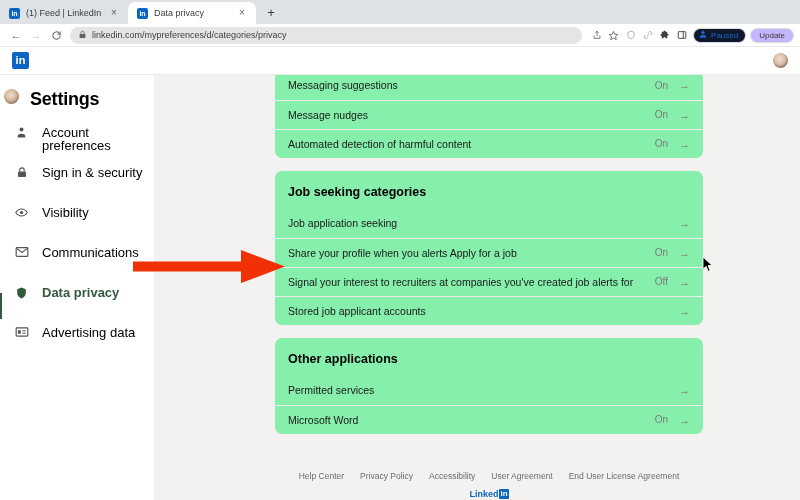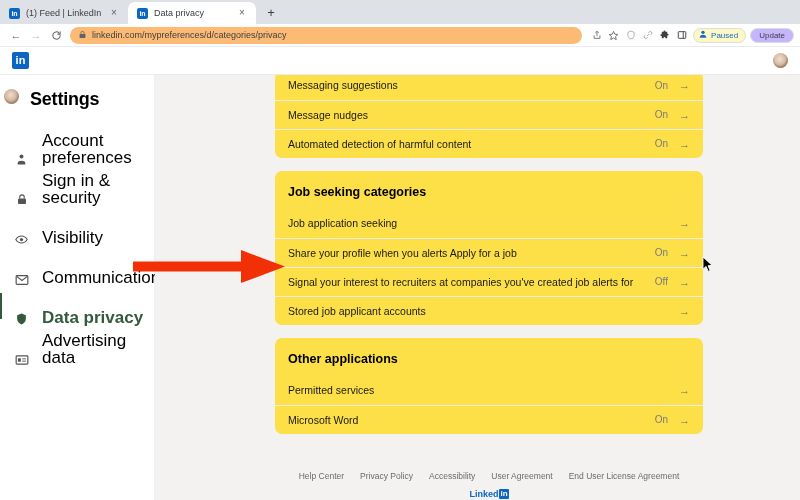--- a/index.html
+++ b/index.html
@@ -55,37 +55,37 @@
     border-bottom: 1px solid #e8eaed;
   }
   .navbtn {
     width: 20px; height: 20px;
     display: flex; align-items: center; justify-content: center;
     color: #5f6368; font-size: 11px; cursor: pointer;
     flex: 0 0 20px;
   }
   .navbtn.disabled { color: #bdc1c6; }
   .omnibox {
-    flex: 1; height: 17px; background: #fdba74;
+    flex: 1; height: 17px; background: #e5e5e5;
     border-radius: 9px; margin: 0 6px 0 4px;
     display: flex; align-items: center; padding: 0 9px; gap: 6px;
   }
   .lock-icon { font-size: 8px; color: #5f6368; line-height: 1; }
   .url { font-size: 9px; color: #3c4043; white-space: nowrap; }
   .tb-icon {
     width: 17px; height: 17px; flex: 0 0 17px;
     display: flex; align-items: center; justify-content: center;
     color: #5f6368; font-size: 10px; cursor: pointer;
   }
   .pill {
     display: flex; align-items: center; gap: 3px;
     height: 15px; padding: 0 7px 0 4px;
     border: 1px solid #dadce0; border-radius: 8px;
     font-size: 8px; color: #1967d2; margin-left: 3px;
-    background: #fef9c3; cursor: pointer; white-space: nowrap;
+    background: #0f172a; cursor: pointer; white-space: nowrap;
   }
   .pill .pic { font-size: 8px; }
   .pill2 {
     display: flex; align-items: center;
     height: 15px; padding: 0 8px;
     border: 1px solid #dadce0; border-radius: 8px;
     font-size: 8px; color: #3c4043; margin-left: 4px;
     background: #c4b5fd; cursor: pointer; white-space: nowrap;
   }
 
@@ -120,41 +120,41 @@
     padding: 0 0 0 4px; margin-bottom: 16px;
   }
   .settings-avatar {
     width: 15px; height: 15px; border-radius: 50%;
     background: radial-gradient(circle at 45% 40%, #efddd0 0%, #d4b79f 45%, #876853 78%, #4f3c2d 100%);
     flex: 0 0 15px;
   }
   .settings-title { font-size: 18px; font-weight: bold; color: #000000; letter-spacing: -0.2px; }
 
   .nav-item {
-    display: flex; align-items: flex-end; gap: 13px;
+    display: flex; align-items: flex-start; gap: 13px;
     height: 40px; padding-left: 14px;
-    font-size: 17px; color: #000000; cursor: pointer;
+    font-size: 13px; color: #000000; cursor: pointer;
     position: relative;
   }
   .nav-item .ic { width: 15px; flex: 0 0 15px; display: flex; align-items: center; justify-content: center; }
   .nav-item.active { color: #33593e; font-weight: bold; }
   .nav-item.active::before {
     content: ""; position: absolute; left: 0; top: 7px; bottom: 7px;
     width: 2px; background: #33593e;
   }
   .nav-item.active .ic svg { fill: #33593e; }
   .nav-label { line-height: 1; }
 
   
   .main {
     flex: 1; background: #f3f2f0; position: relative;
     padding: 0 97px 0 120px; overflow: hidden;
   }
   .card {
-    background: #fde047; border-radius: 7px;
+    background: #86efac; border-radius: 7px;
     margin-bottom: 13px; overflow: hidden;
   }
   .card.first { margin-top: -4px; }
   .card-title {
     font-size: 12.5px; font-weight: bold; color: #000000;
     padding: 14px 13px 10px 13px;
   }
   .row {
     display: flex; align-items: center;
     height: 29px; padding: 0 13px;

